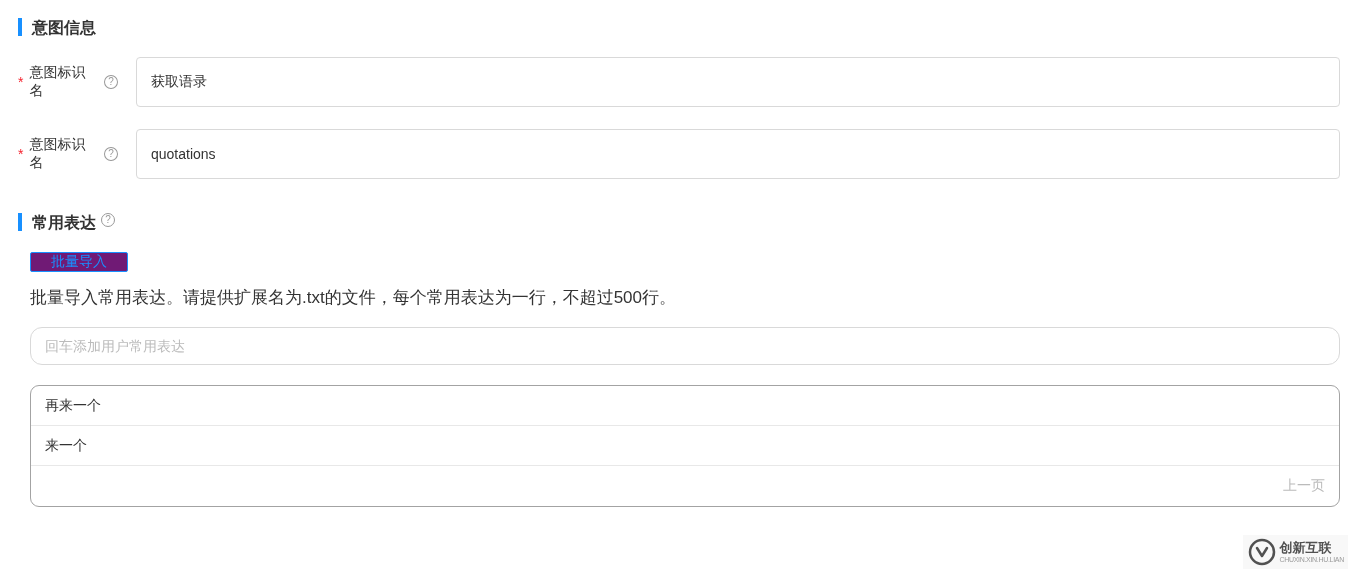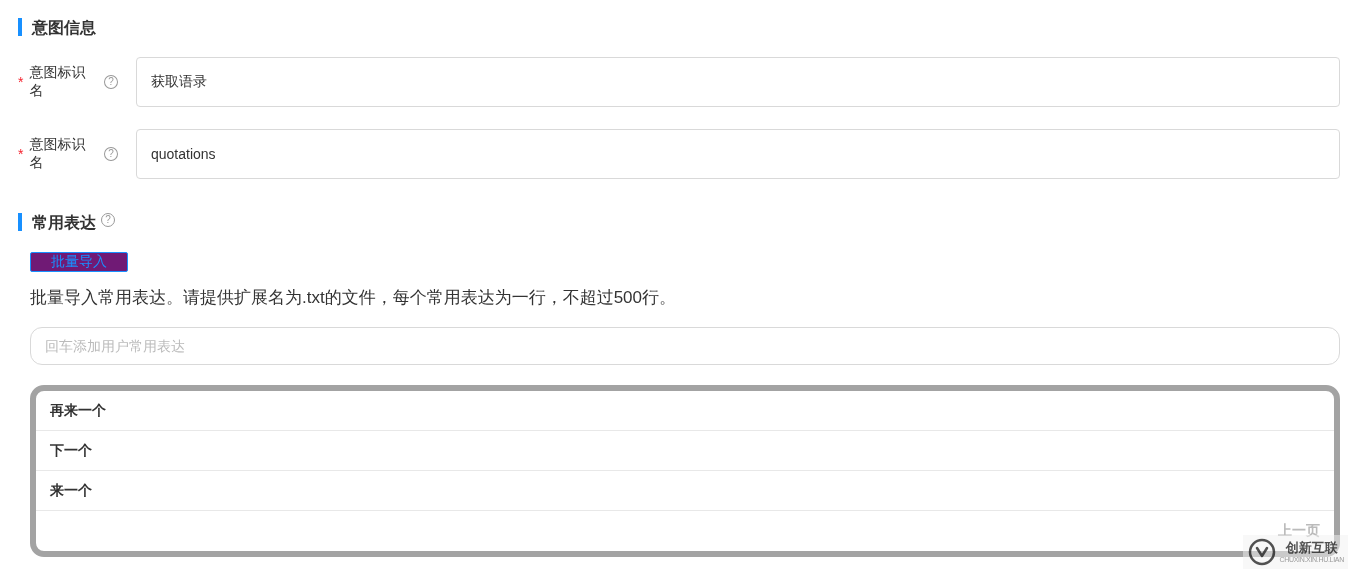--- a/index.html
+++ b/index.html
@@ -115,23 +115,22 @@
       font-size: 14px;
       color: #333;
       outline: none;
       margin-bottom: 20px;
     }
     .list-input::placeholder {
       color: #bbb;
     }
     .list-table {
       width: 100%;
-      border: 6px solid #a3a3a3;
-      border-radius: 14px;
-      font-weight: bold;
+      border: 1px solid #a3a3a3;
+      border-radius: 9px;
     }
     .list-row {
       height: 40px;
       padding: 0 14px;
       display: flex;
       align-items: center;
       border-bottom: 1px solid #e8e8e8;
       color: #333;
       font-size: 14px;
     }
@@ -157,21 +156,20 @@
       width: 30px;
       height: 30px;
       display: flex;
       align-items: center;
       justify-content: center;
     }
     .wm-text {
       display: flex;
       flex-direction: column;
       margin-left: 2px;
-      text-align: center;
     }
     .wm-top {
       font-size: 13px;
       font-weight: 700;
       color: #333;
       line-height: 1;
     }
     .wm-bottom {
       font-size: 7px;
       color: #888;
@@ -216,23 +214,20 @@
   <button class="btn-outline">批量导入</button>
 
   <div class="hint-text">批量导入常用表达。请提供扩展名为.txt的文件，每个常用表达为一行，不超过500行。</div>
 
   <div class="list-area">
     <input type="text" class="list-input" placeholder="回车添加用户常用表达" style="">
 
     <div class="list-table">
       <div class="list-row">
           <span>再来一个</span>
-        </div>
-      <div class="list-row">
-          <span>下一个</span>
         </div>
       <div class="list-row">
           <span>来一个</span>
         </div>
       <div class="list-row footer">
         <span class="pager-text">上一页</span>
       </div>
     </div>
   </div>
 </div>

